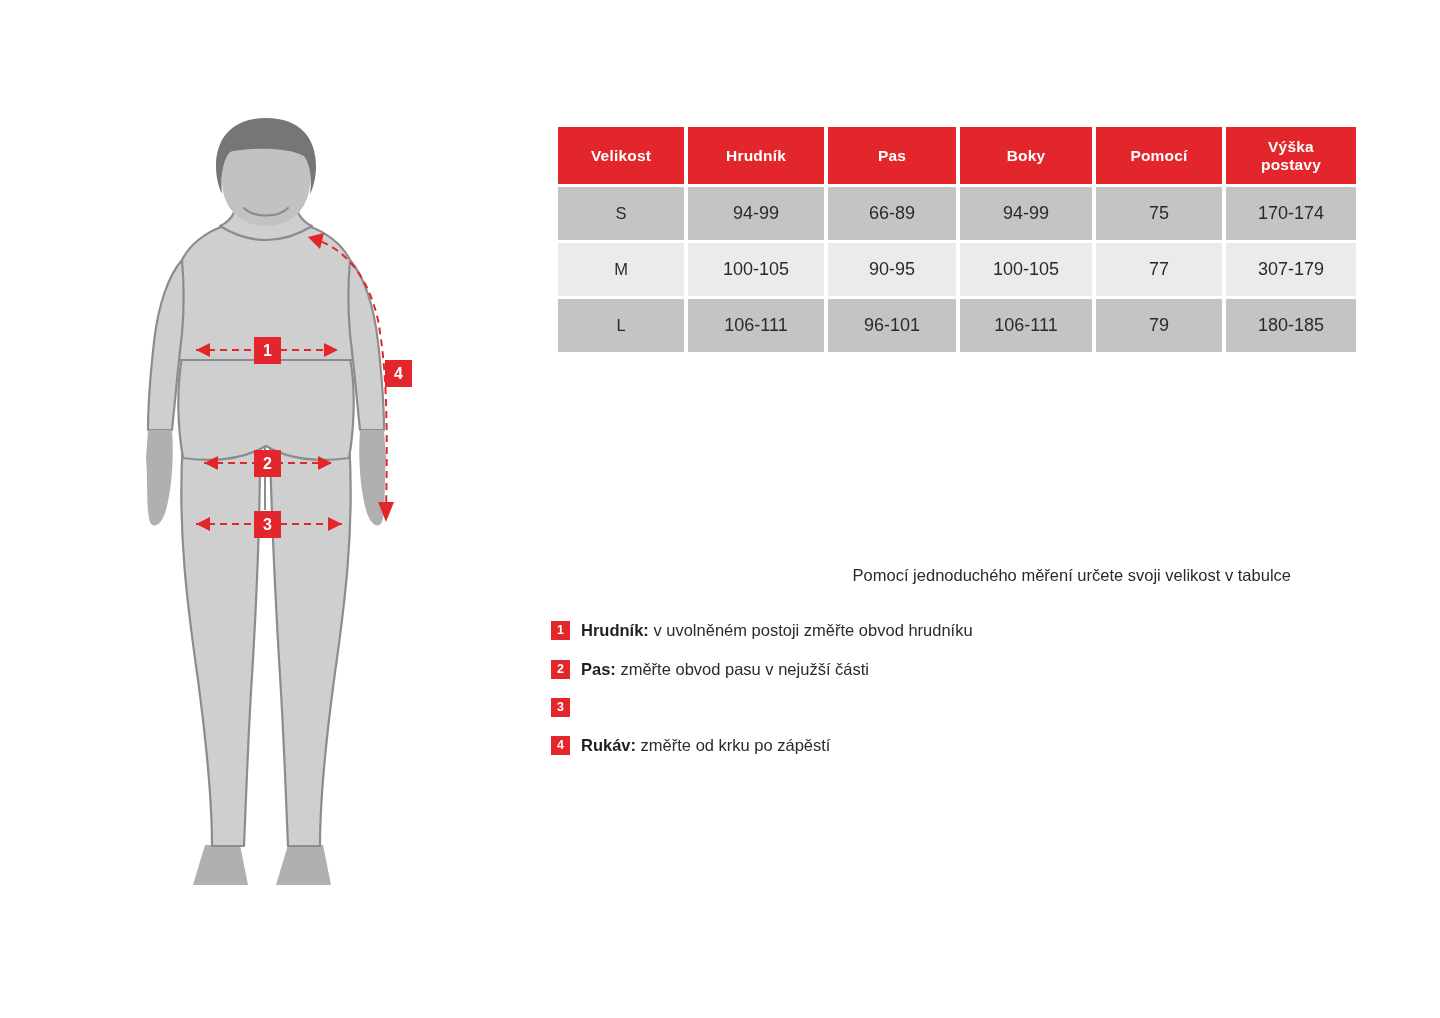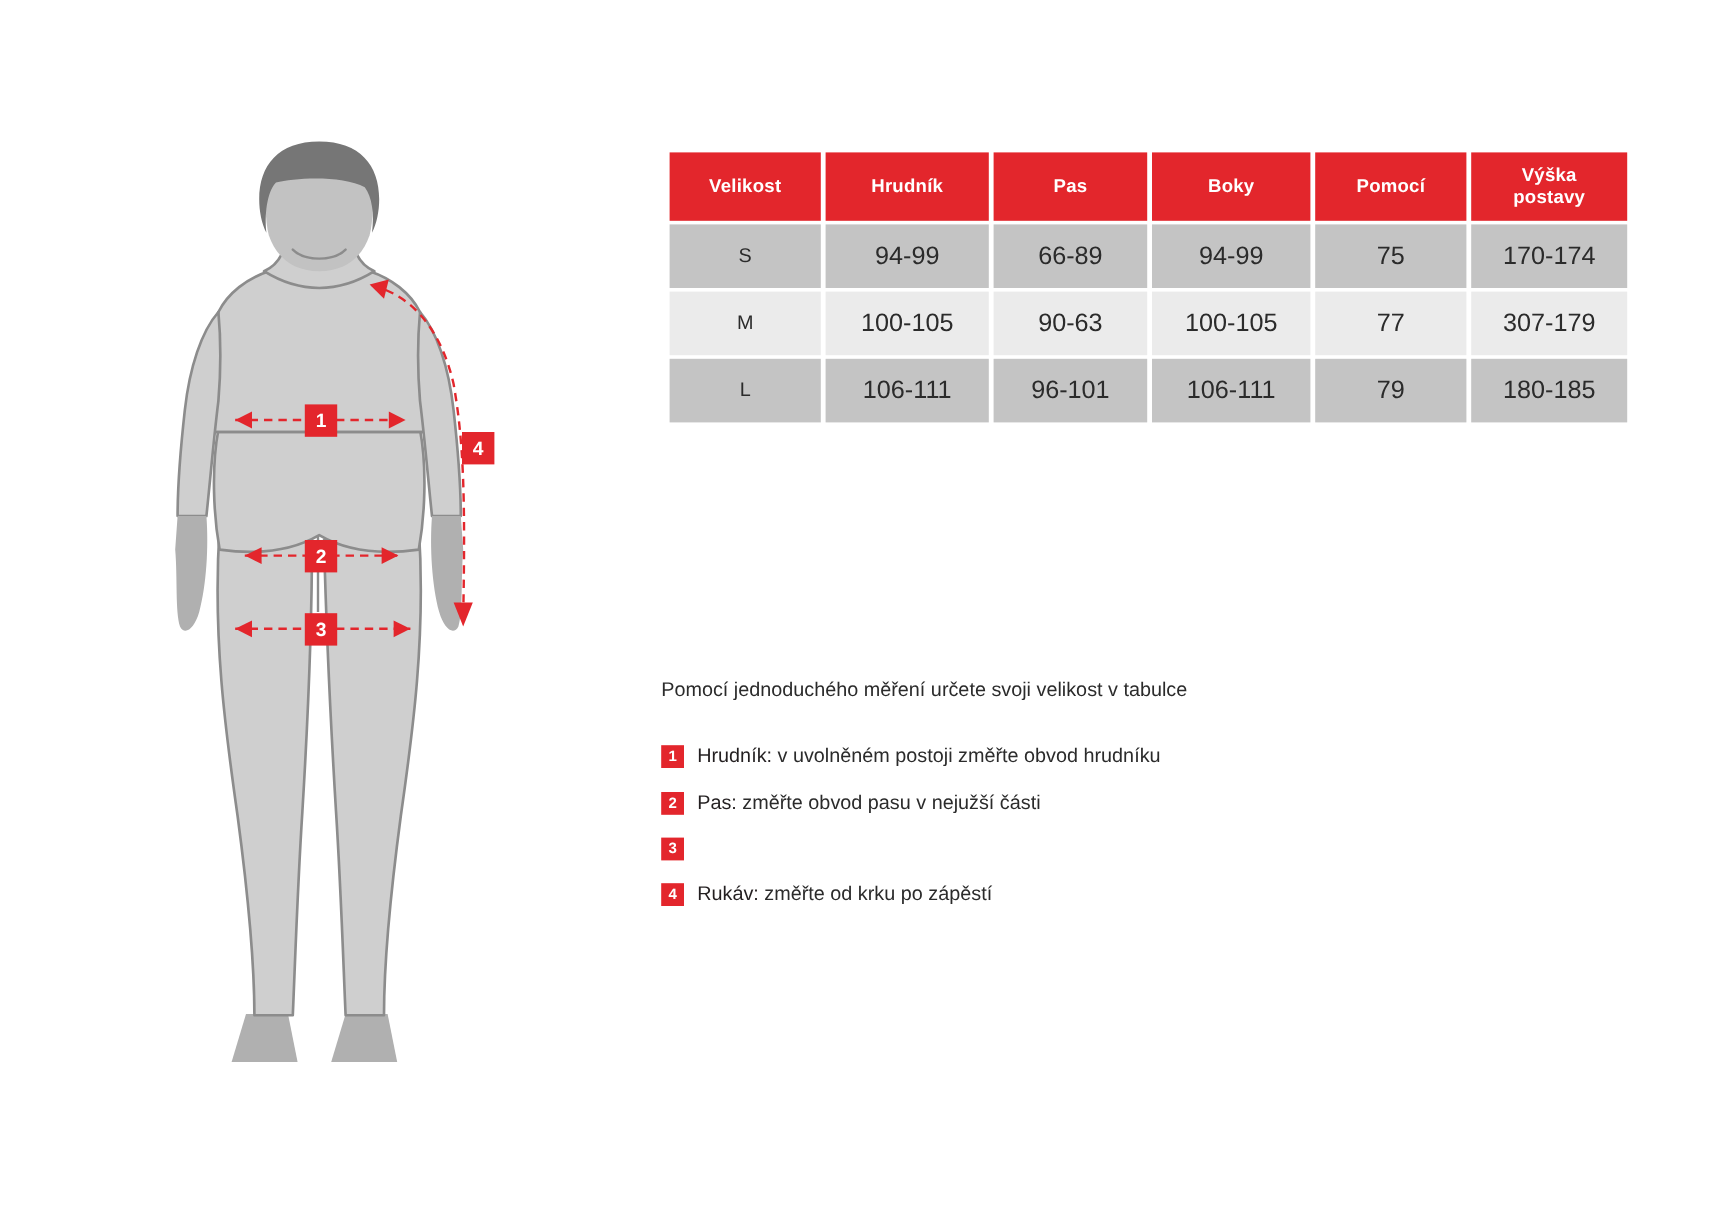--- a/index.html
+++ b/index.html
@@ -45,21 +45,21 @@
     padding: 2px 4px;
     text-align: center;
     vertical-align: middle;
     line-height: 1.15;
     letter-spacing: 0.2px;
   }
   #size-table td {
     height: 49px;
     text-align: center;
     vertical-align: middle;
-    font-size: 21px;
+    font-size: 18px;
     color: #2b2b2b;
     padding: 2px 4px;
   }
   #size-table tbody tr.row-dark td { background: #c4c4c4; }
   #size-table tbody tr.row-light td { background: #ebebeb; }
   #size-table td.size-cell { font-size: 16.5px; }
 
   
   col.c-size   { width: 126px; }
   col.c-chest  { width: 136px; }
@@ -73,20 +73,21 @@
     position: absolute;
     left: 551px;
     top: 565px;
     width: 740px;
   }
   #intro-text {
     font-size: 16.5px;
     color: #2b2b2b;
     margin: 0 0 34px 0;
     line-height: 1.3;
+    text-align: right;
   }
   .legend-row {
     display: flex;
     align-items: center;
     margin-bottom: 18px;
   }
   .legend-badge {
     flex: 0 0 auto;
     width: 19px;
     height: 19px;
@@ -97,21 +98,21 @@
     line-height: 19px;
     text-align: center;
     margin-right: 11px;
   }
   .legend-text {
     font-size: 16.5px;
     color: #2b2b2b;
     line-height: 1.25;
   }
   .legend-text b {
-    font-weight: normal;
+    font-weight: bold;
     color: #231f20;
   }
 </style>
 </head>
 <body>
 
 <div id="figure-panel">
   <svg width="340" height="790" viewBox="0 0 340 790" xmlns="http://www.w3.org/2000/svg">
     <g>
 
@@ -223,21 +224,21 @@
       <td class="size-cell">S</td>
       <td>94-99</td>
       <td>66-89</td>
       <td>94-99</td>
       <td>75</td>
       <td>170-174</td>
     </tr>
     <tr class="row-light">
       <td class="size-cell">M</td>
       <td>100-105</td>
-      <td>90-63</td>
+      <td>90-95</td>
       <td>100-105</td>
       <td>77</td>
       <td>307-179</td>
     </tr>
     <tr class="row-dark">
       <td class="size-cell">L</td>
       <td>106-111</td>
       <td>96-101</td>
       <td>106-111</td>
       <td>79</td>

